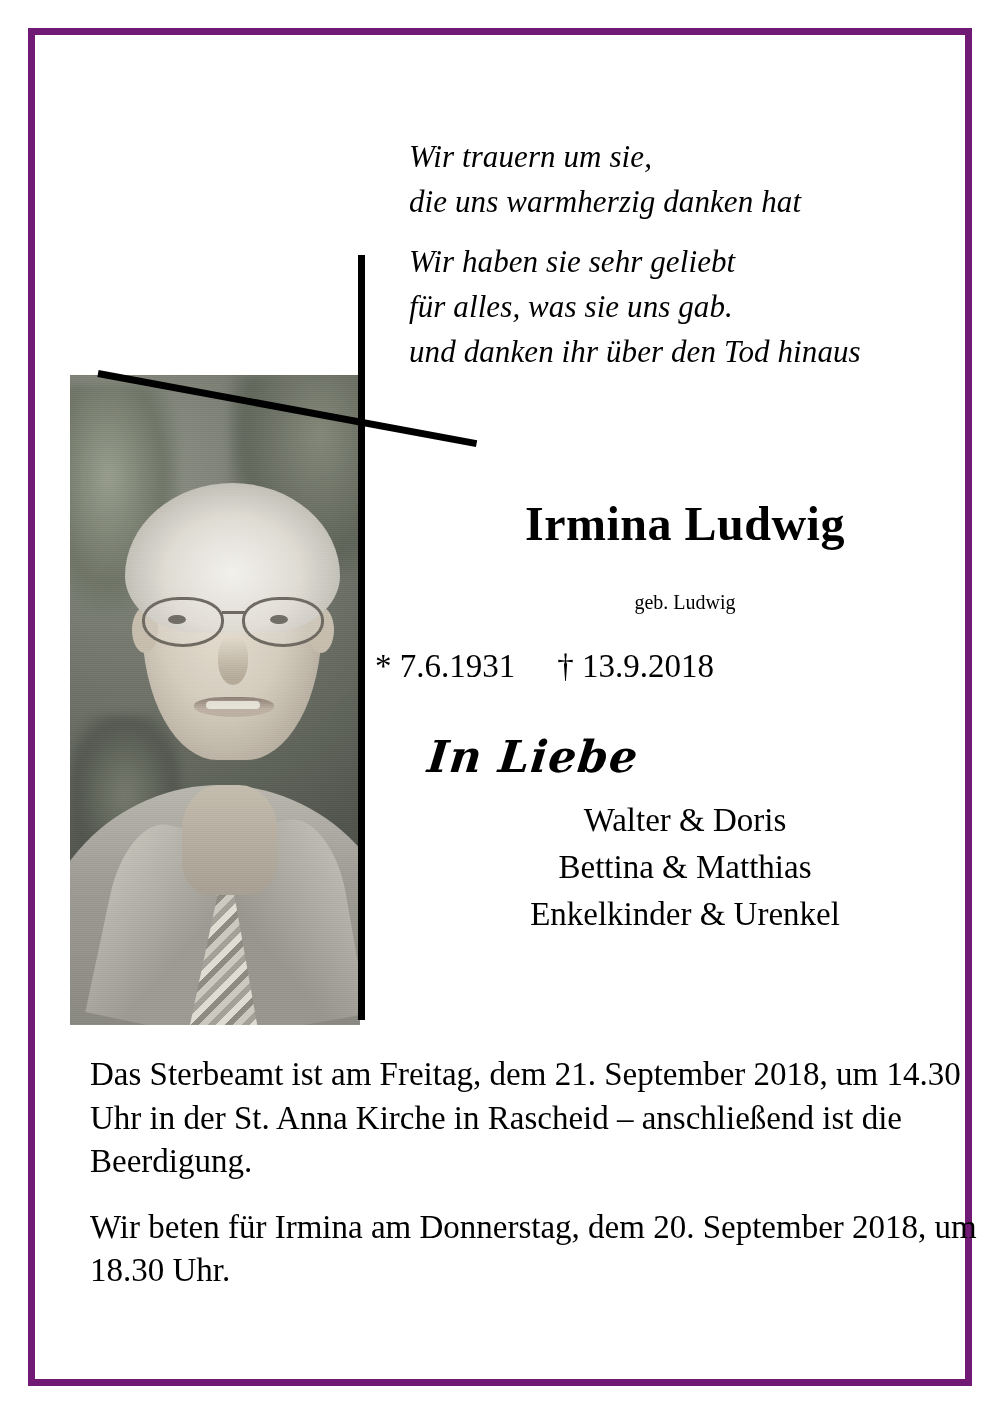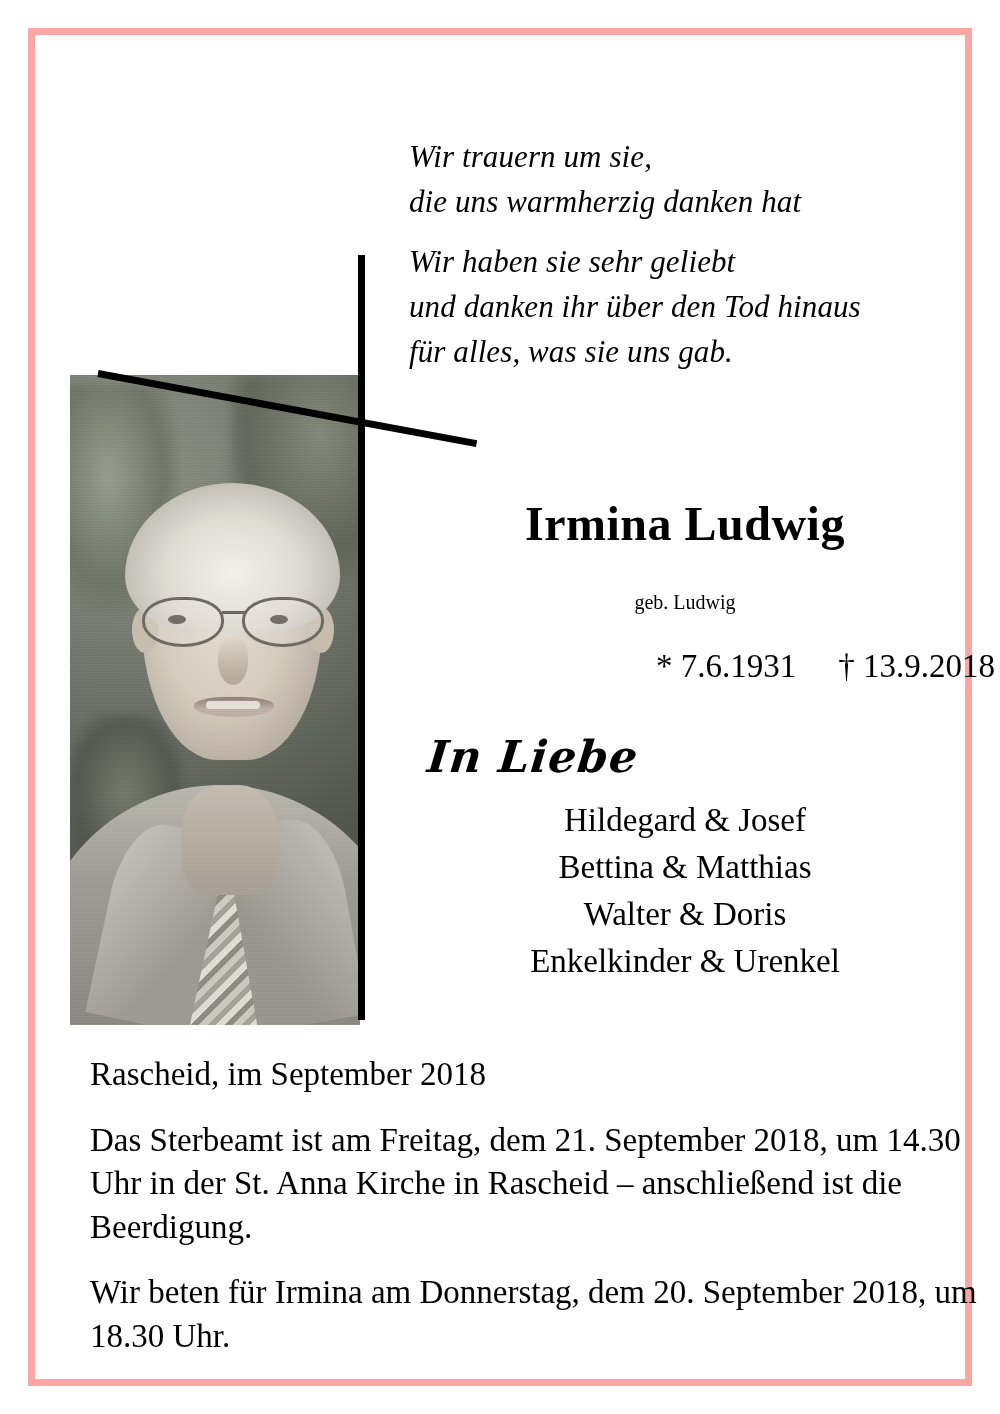--- a/index.html
+++ b/index.html
@@ -16,21 +16,21 @@
     font-family: "Liberation Serif", serif;
     color: #000000;
   }
   
   .frame {
     position: absolute;
     left: 28px;
     top: 28px;
     width: 944px;
     height: 1358px;
-    border: 7px solid #fca5a5;
+    border: 7px solid #701a75;
     box-sizing: border-box;
     background: #ffffff;
   }
 
   
   .photo {
     position: absolute;
     left: 35px;
     top: 340px;
     width: 290px;
@@ -231,21 +231,21 @@
     top: 556px;
     width: 620px;
     text-align: center;
     font-size: 20px;
   }
   .dates {
     position: absolute;
     left: 340px;
     top: 613px;
     width: 620px;
-    text-align: right;
+    text-align: left;
     font-size: 33px;
   }
   .dates .gap { display: inline-block; width: 42px; }
 
   
   .inliebe {
     position: absolute;
     left: 393px;
     top: 696px;
     font-family: "DejaVu Serif", serif;
@@ -313,39 +313,37 @@
     <div class="cross-v"></div>
     <div class="cross-h"></div>
 
     <div class="poem">
       <div class="stanza">
         <div>Wir trauern um sie,</div>
         <div>die uns warmherzig danken hat</div>
       </div>
       <div class="stanza">
         <div>Wir haben sie sehr geliebt</div>
+        <div>für alles, was sie uns gab.</div>
         <div>und danken ihr über den Tod hinaus</div>
-        <div>für alles, was sie uns gab.</div>
       </div>
     </div>
 
     <div class="name">Irmina Ludwig</div>
     <div class="maiden">geb. Ludwig</div>
     <div class="dates">
       <span>* 7.6.1931</span><span class="gap"></span><span>† 13.9.2018</span>
     </div>
 
     <div class="inliebe">In Liebe</div>
     <div class="family">
-      <div>Hildegard &amp; Josef</div>
+      <div>Walter &amp; Doris</div>
       <div>Bettina &amp; Matthias</div>
-      <div>Walter &amp; Doris</div>
       <div>Enkelkinder &amp; Urenkel</div>
     </div>
 
     <div class="bottom">
-      <p>Rascheid, im September 2018</p>
       <p>Das Sterbeamt ist am Freitag, dem 21. September 2018, um 14.30 Uhr in der St. Anna Kirche in Rascheid – anschließend ist die Beerdigung.</p>
       <p>Wir beten für Irmina am Donnerstag, dem 20. September 2018, um 18.30 Uhr.</p>
     </div>
 
   </div>
 </div>
 
 </body></html>

